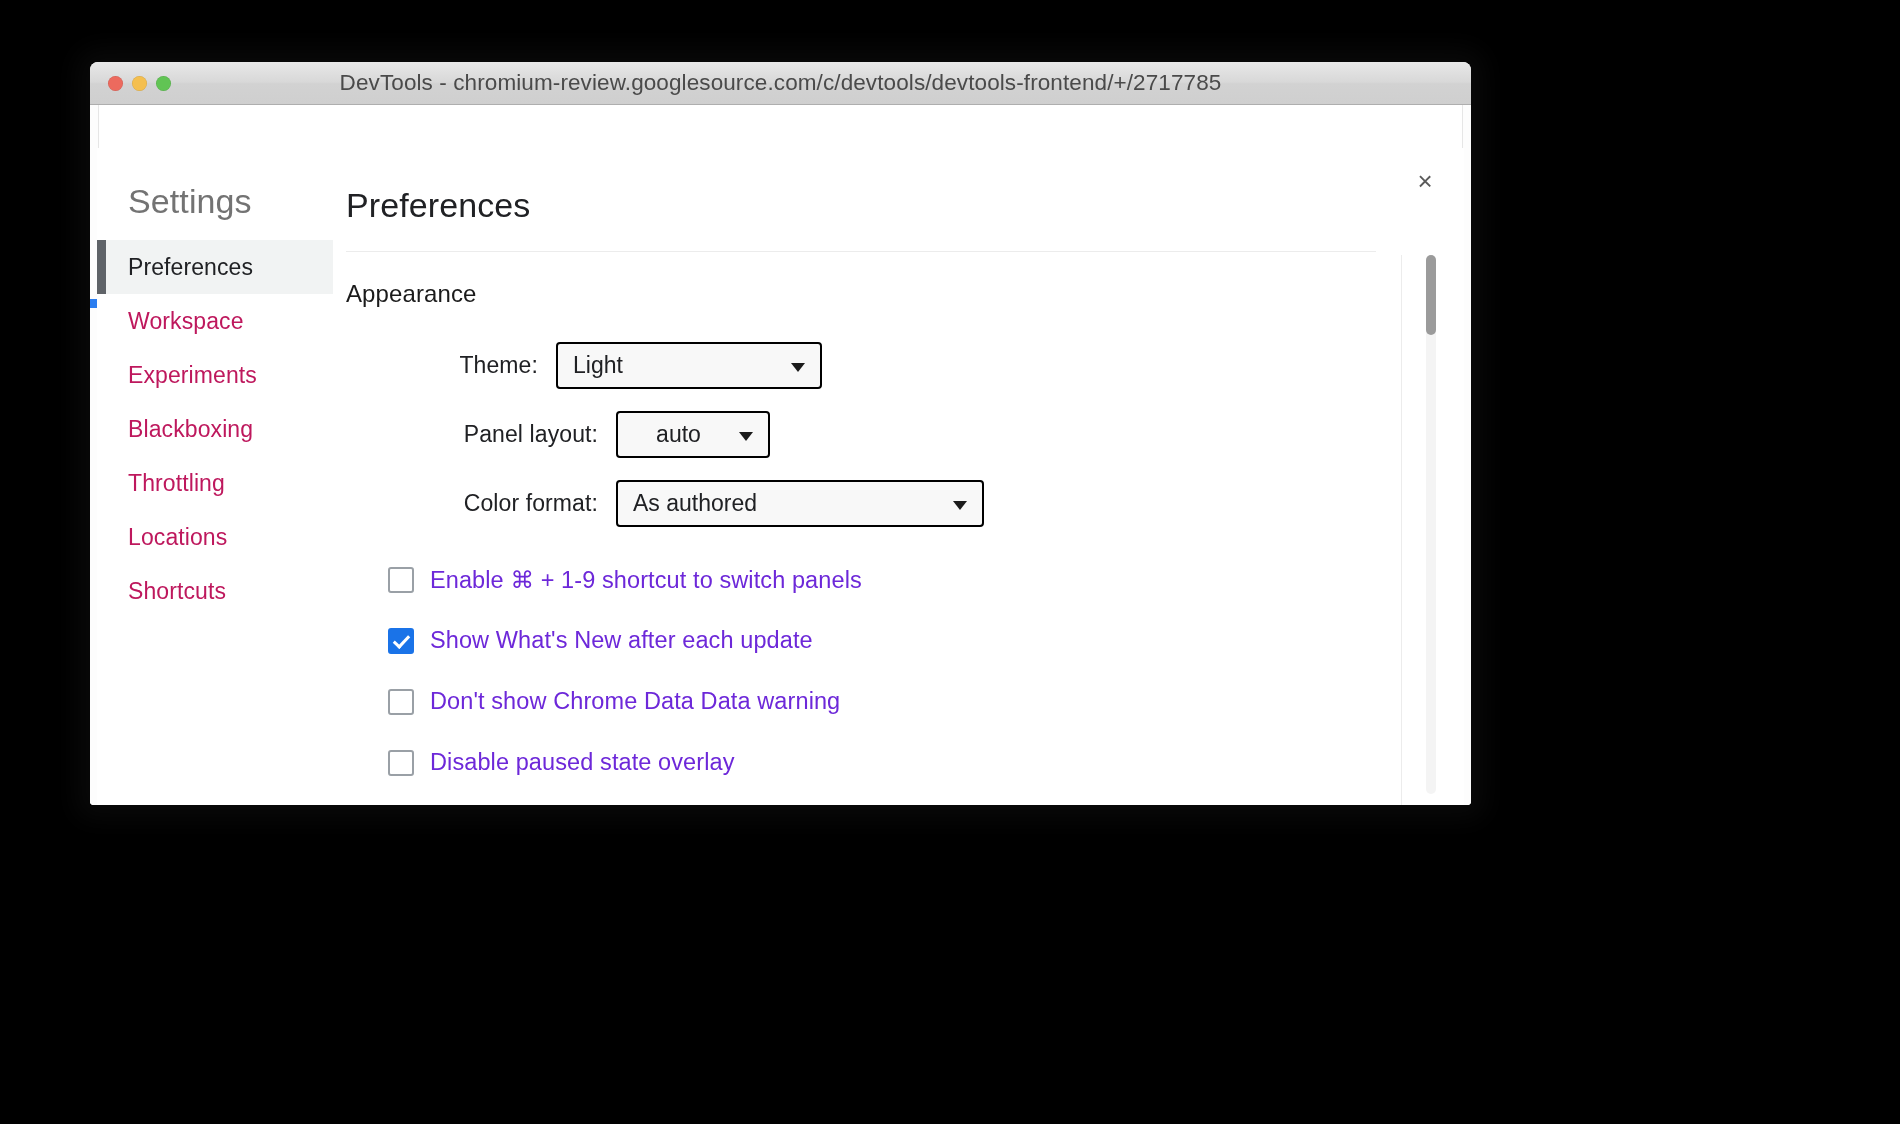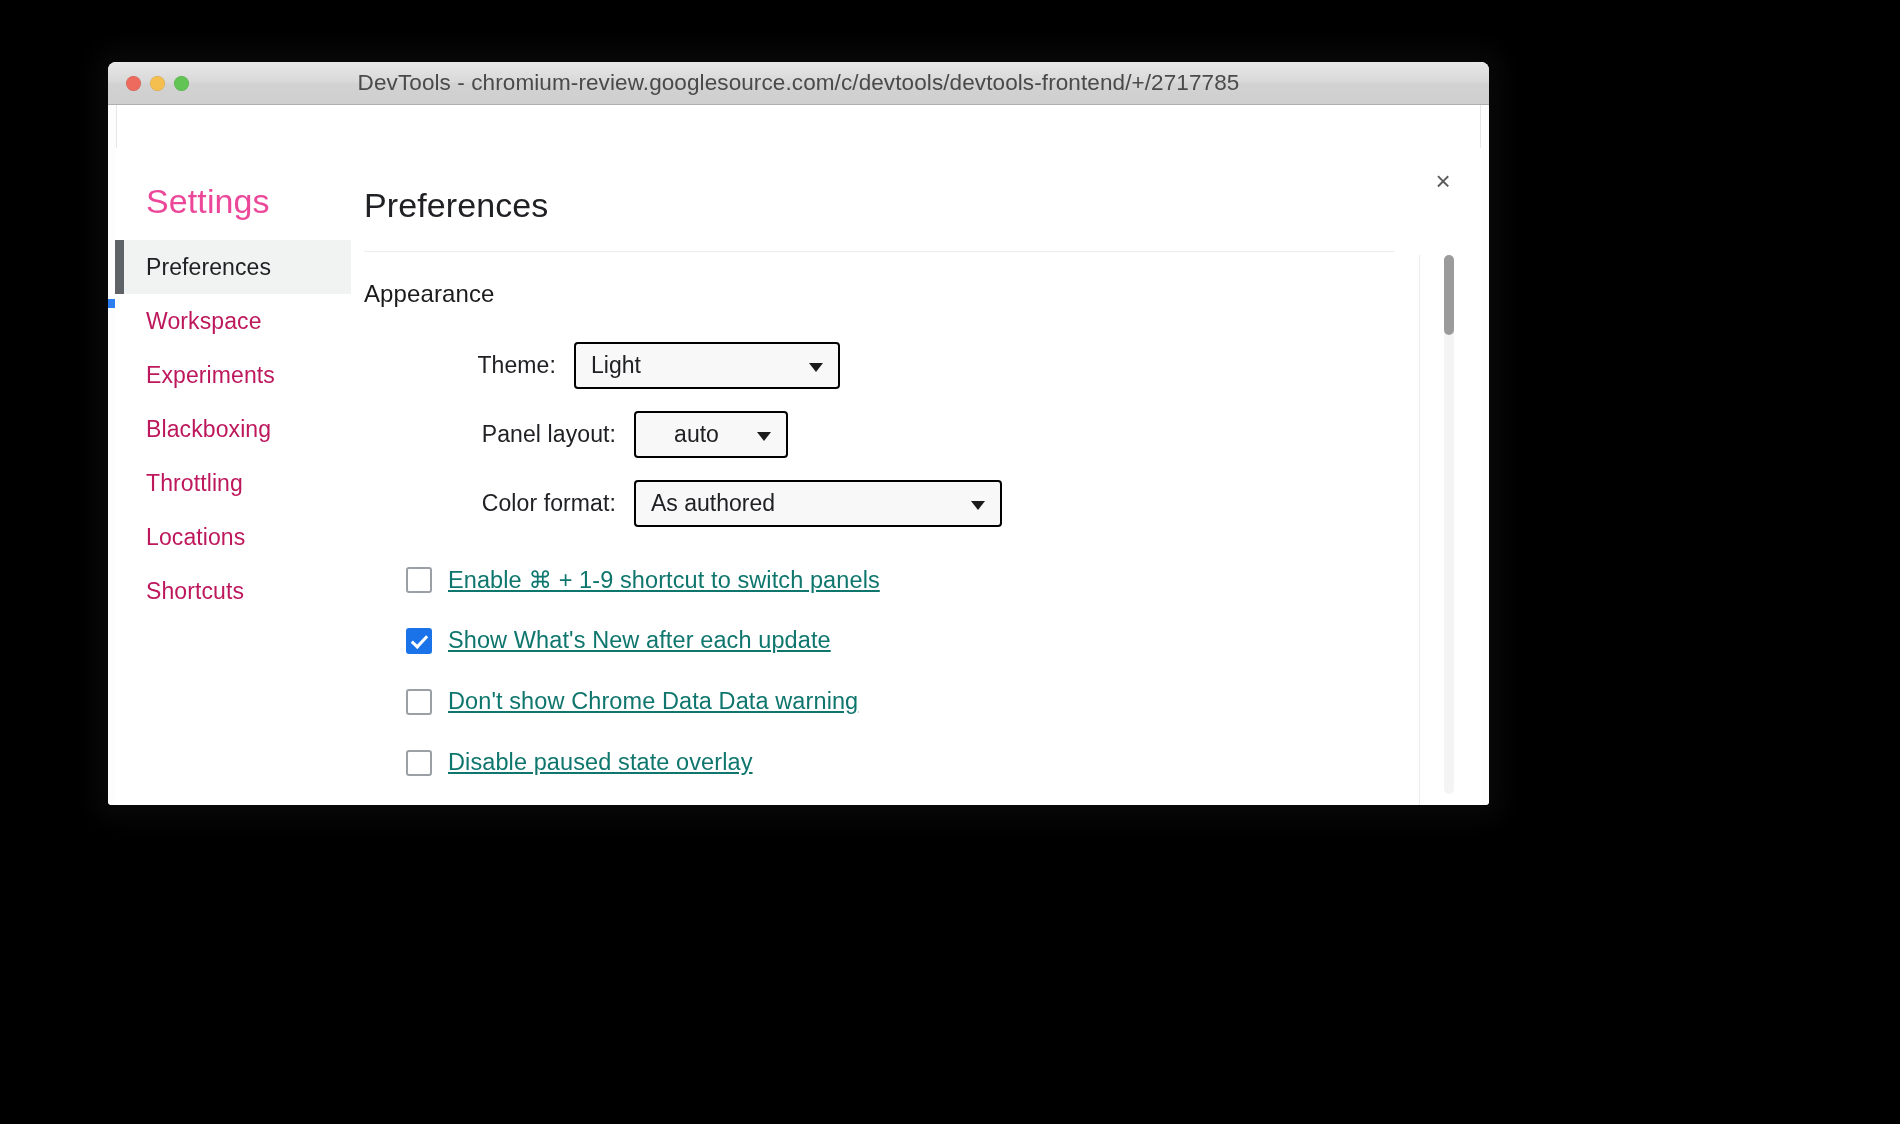--- a/index.html
+++ b/index.html
@@ -12,21 +12,21 @@
     height: 1124px;
     position: relative;
     overflow: hidden;
     font-family: "Liberation Sans", sans-serif;
     -webkit-font-smoothing: antialiased;
   }
 
   
   #os-window {
     position: absolute;
-    left: 108px;
+    left: 90px;
     top: 62px;
     width: 1381px;
     height: 743px;
     border-radius: 8px 8px 4px 4px;
     background: #ffffff;
     box-shadow: 0 0 26px 14px rgba(255,255,255,0.035),
                 0 14px 40px rgba(0,0,0,0.9);
     overflow: hidden;
   }
 
@@ -133,21 +133,21 @@
 
   
   #sidebar {
     width: 236px;
     flex: 0 0 236px;
     padding-top: 34px;
     background: #ffffff;
   }
   #settings-heading {
     font-size: 34px;
-    color: #ec4899;
+    color: #737373;
     padding: 0 0 0 31px;
     margin: 0 0 19px 0;
     font-weight: normal;
     letter-spacing: 0.1px;
   }
   .sidebar-item {
     position: relative;
     height: 54px;
     display: flex;
     align-items: center;
@@ -273,26 +273,25 @@
     left: 7px;
     top: 2px;
     width: 6px;
     height: 13px;
     border: solid #ffffff;
     border-width: 0 3px 3px 0;
     transform: rotate(43deg);
   }
   .cb-label {
     font-size: 23.5px;
-    color: #0f766e;
+    color: #6d28d9;
     margin-left: 16px;
     letter-spacing: 0.1px;
     cursor: pointer;
     white-space: nowrap;
-    text-decoration: underline;
   }
 
   
   #panel-scrollbar {
     position: absolute;
     right: 28px;
     top: 107px;
     bottom: 12px;
     width: 10px;
     background: #f4f4f4;

